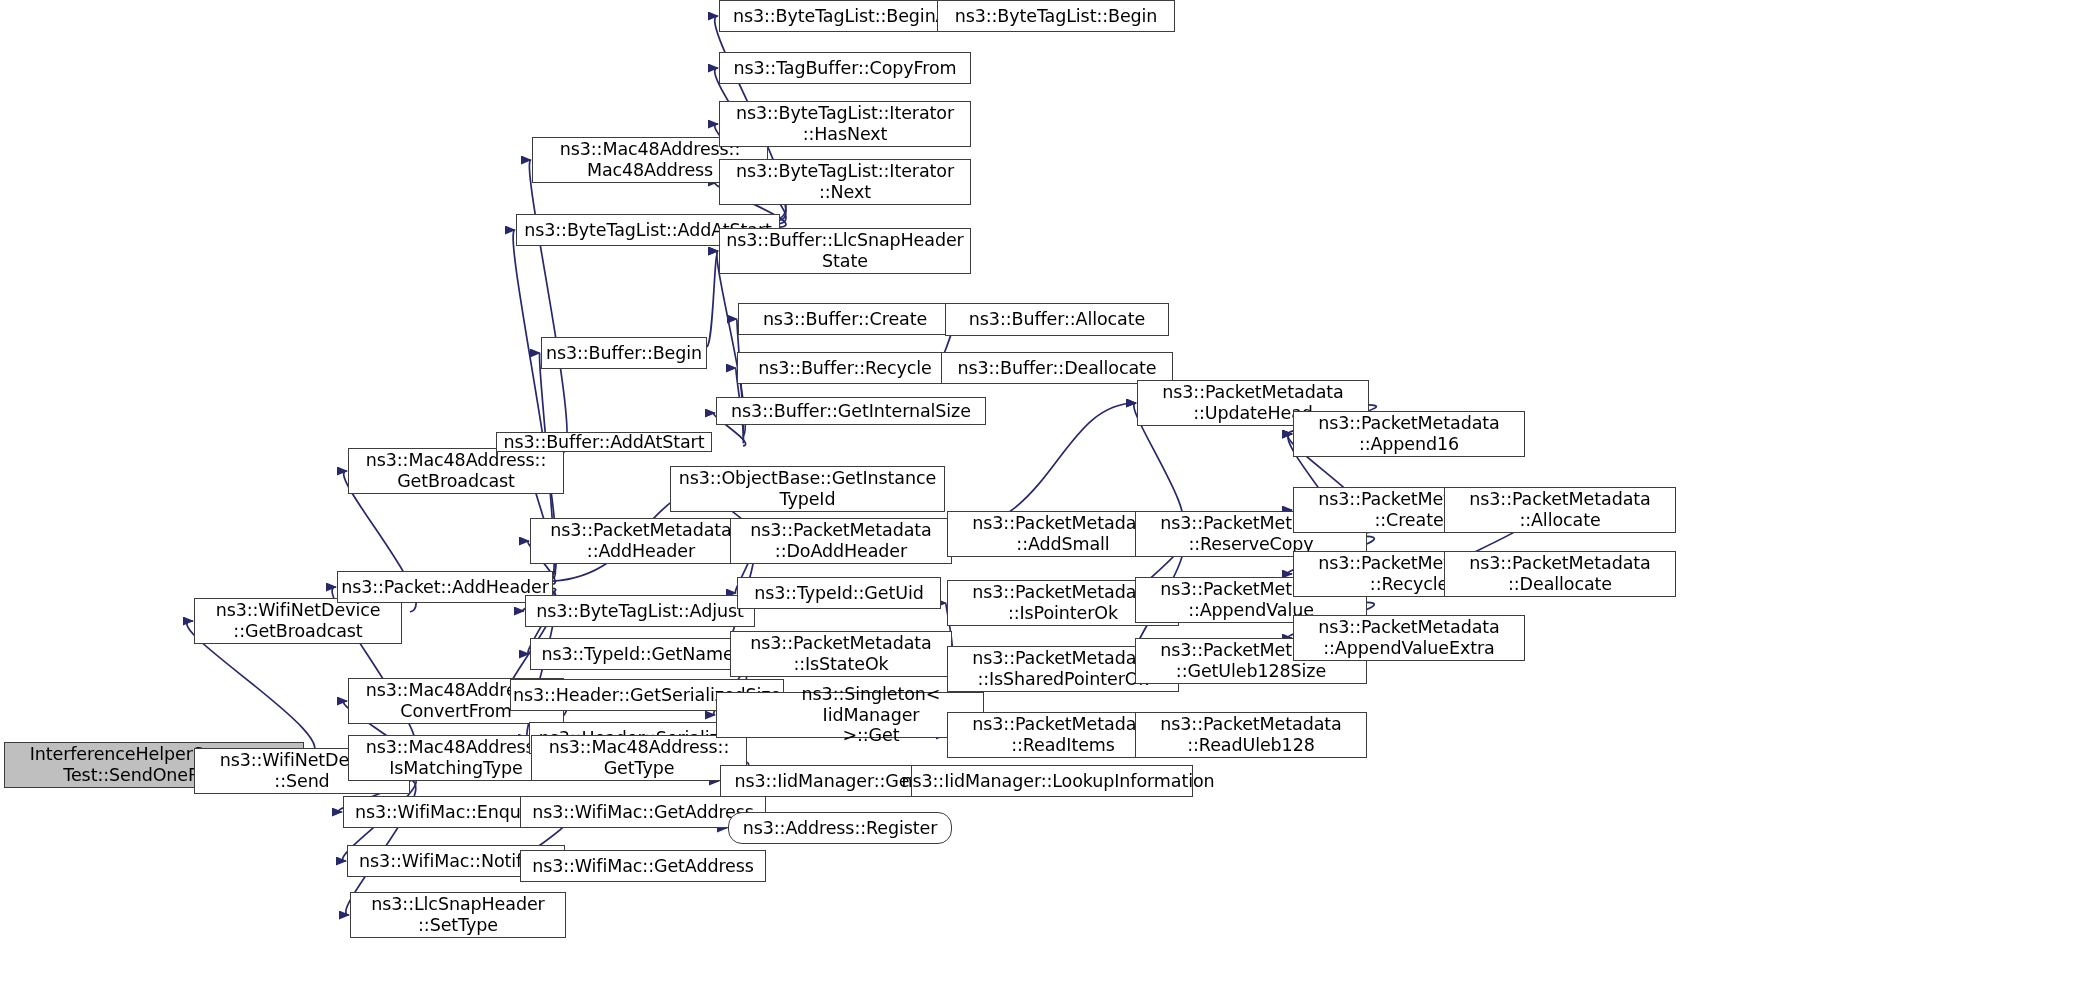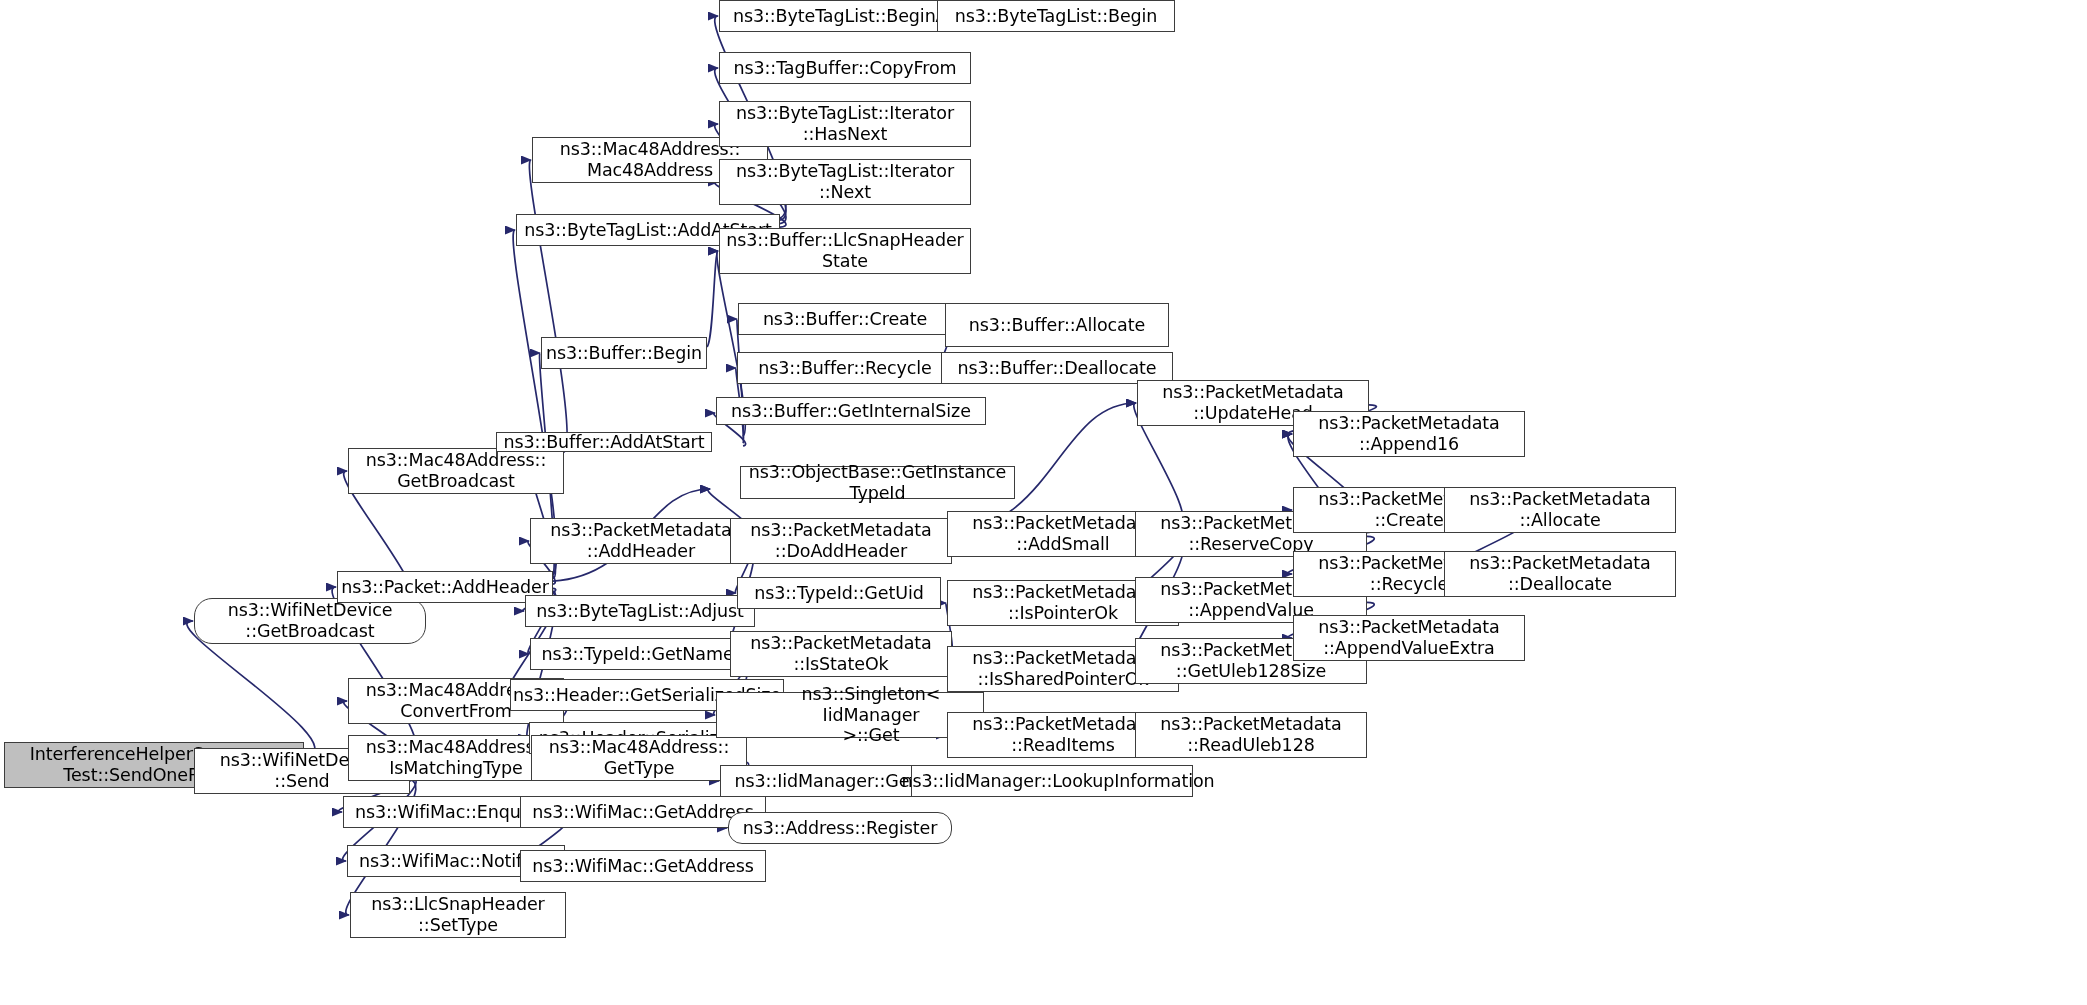--- a/index.html
+++ b/index.html
@@ -116,21 +116,21 @@
         <path d="M1367,602.28 C1407.7,604.4232 1262.475,638 1292,638" fill="none" stroke="#26286b" stroke-width="1.7" marker-end="url(#ah)"></path>
         <path d="M1525,510 L1443,510" fill="none" stroke="#26286b" stroke-width="1.7" marker-end="url(#ah)"></path>
         <path d="M1525,513.84 C1569.55,517.4496 1410.5875,574 1443,574" fill="none" stroke="#26286b" stroke-width="1.7" marker-end="url(#ah)"></path>
         <path d="M1525,574 L1443,574" fill="none" stroke="#26286b" stroke-width="1.7" marker-end="url(#ah)"></path>
         <path d="M952,532.72 C1053.75,524.9368000000001 1060.6875,403 1136,403" fill="none" stroke="#26286b" stroke-width="1.7" marker-end="url(#ah)"></path>
       </g>
   </svg>
   <div id="node-layer">
       <div class="node root" style="left: 4px; top: 742px; width: 300px; height: 46px;">InterferenceHelperSequence
 Test::SendOnePacket</div>
-      <div class="node" style="left: 194px; top: 598px; width: 232px; height: 46px; border-radius: 18px;">ns3::WifiNetDevice
+      <div class="node" style="left: 194px; top: 598px; width: 208px; height: 46px;">ns3::WifiNetDevice
 ::GetBroadcast</div>
       <div class="node" style="left: 194px; top: 748px; width: 216px; height: 46px;">ns3::WifiNetDevice
 ::Send</div>
       <div class="node" style="left: 348px; top: 448px; width: 216px; height: 46px;">ns3::Mac48Address::
 GetBroadcast</div>
       <div class="node" style="left: 337px; top: 571px; width: 216px; height: 32px;">ns3::Packet::AddHeader</div>
       <div class="node" style="left: 348px; top: 678px; width: 216px; height: 46px;">ns3::Mac48Address::
 ConvertFrom</div>
       <div class="node" style="left: 348px; top: 735px; width: 216px; height: 46px;">ns3::Mac48Address::
 IsMatchingType</div>
@@ -156,33 +156,33 @@
       <div class="node" style="left: 719px; top: 52px; width: 252px; height: 32px;">ns3::TagBuffer::CopyFrom</div>
       <div class="node" style="left: 719px; top: 101px; width: 252px; height: 46px;">ns3::ByteTagList::Iterator
 ::HasNext</div>
       <div class="node" style="left: 719px; top: 159px; width: 252px; height: 46px;">ns3::ByteTagList::Iterator
 ::Next</div>
       <div class="node" style="left: 719px; top: 228px; width: 252px; height: 46px;">ns3::Buffer::LlcSnapHeader
 State</div>
       <div class="node" style="left: 738px; top: 303px; width: 214px; height: 32px;">ns3::Buffer::Create</div>
       <div class="node" style="left: 737px; top: 352px; width: 216px; height: 32px;">ns3::Buffer::Recycle</div>
       <div class="node" style="left: 716px; top: 397px; width: 270px; height: 28px;">ns3::Buffer::GetInternalSize</div>
-      <div class="node" style="left: 740px; top: 466px; width: 275px; height: 33px;">ns3::ObjectBase::GetInstance
+      <div class="node" style="left: 670px; top: 466px; width: 275px; height: 46px;">ns3::ObjectBase::GetInstance
 TypeId</div>
       <div class="node" style="left: 730px; top: 518px; width: 222px; height: 46px;">ns3::PacketMetadata
 ::DoAddHeader</div>
       <div class="node" style="left: 737px; top: 577px; width: 204px; height: 32px;">ns3::TypeId::GetUid</div>
       <div class="node" style="left: 730px; top: 631px; width: 222px; height: 46px;">ns3::PacketMetadata
 ::IsStateOk</div>
       <div class="node" style="left: 716px; top: 692px; width: 268px; height: 46px; padding-left: 46px;">ns3::Singleton&lt; IidManager
 &gt;::Get</div>
       <div class="node" style="left: 720px; top: 765px; width: 262px; height: 32px;">ns3::IidManager::GetName</div>
       <div class="node" style="left: 728px; top: 812px; width: 224px; height: 32px; border-radius: 14px;">ns3::Address::Register</div>
       <div class="node" style="left: 520px; top: 850px; width: 246px; height: 32px;">ns3::WifiMac::GetAddress</div>
-      <div class="node" style="left: 945px; top: 303px; width: 224px; height: 44px; text-align: right;">ns3::Buffer::Allocate</div>
+      <div class="node" style="left: 945px; top: 303px; width: 224px; height: 33px; text-align: right;">ns3::Buffer::Allocate</div>
       <div class="node" style="left: 941px; top: 352px; width: 232px; height: 32px;">ns3::Buffer::Deallocate</div>
       <div class="node" style="left: 937px; top: 0px; width: 238px; height: 32px;">ns3::ByteTagList::Begin</div>
       <div class="node" style="left: 947px; top: 511px; width: 232px; height: 46px;">ns3::PacketMetadata
 ::AddSmall</div>
       <div class="node" style="left: 947px; top: 580px; width: 232px; height: 46px;">ns3::PacketMetadata
 ::IsPointerOk</div>
       <div class="node" style="left: 947px; top: 646px; width: 232px; height: 46px;">ns3::PacketMetadata
 ::IsSharedPointerOk</div>
       <div class="node" style="left: 947px; top: 712px; width: 232px; height: 46px;">ns3::PacketMetadata
 ::ReadItems</div>

